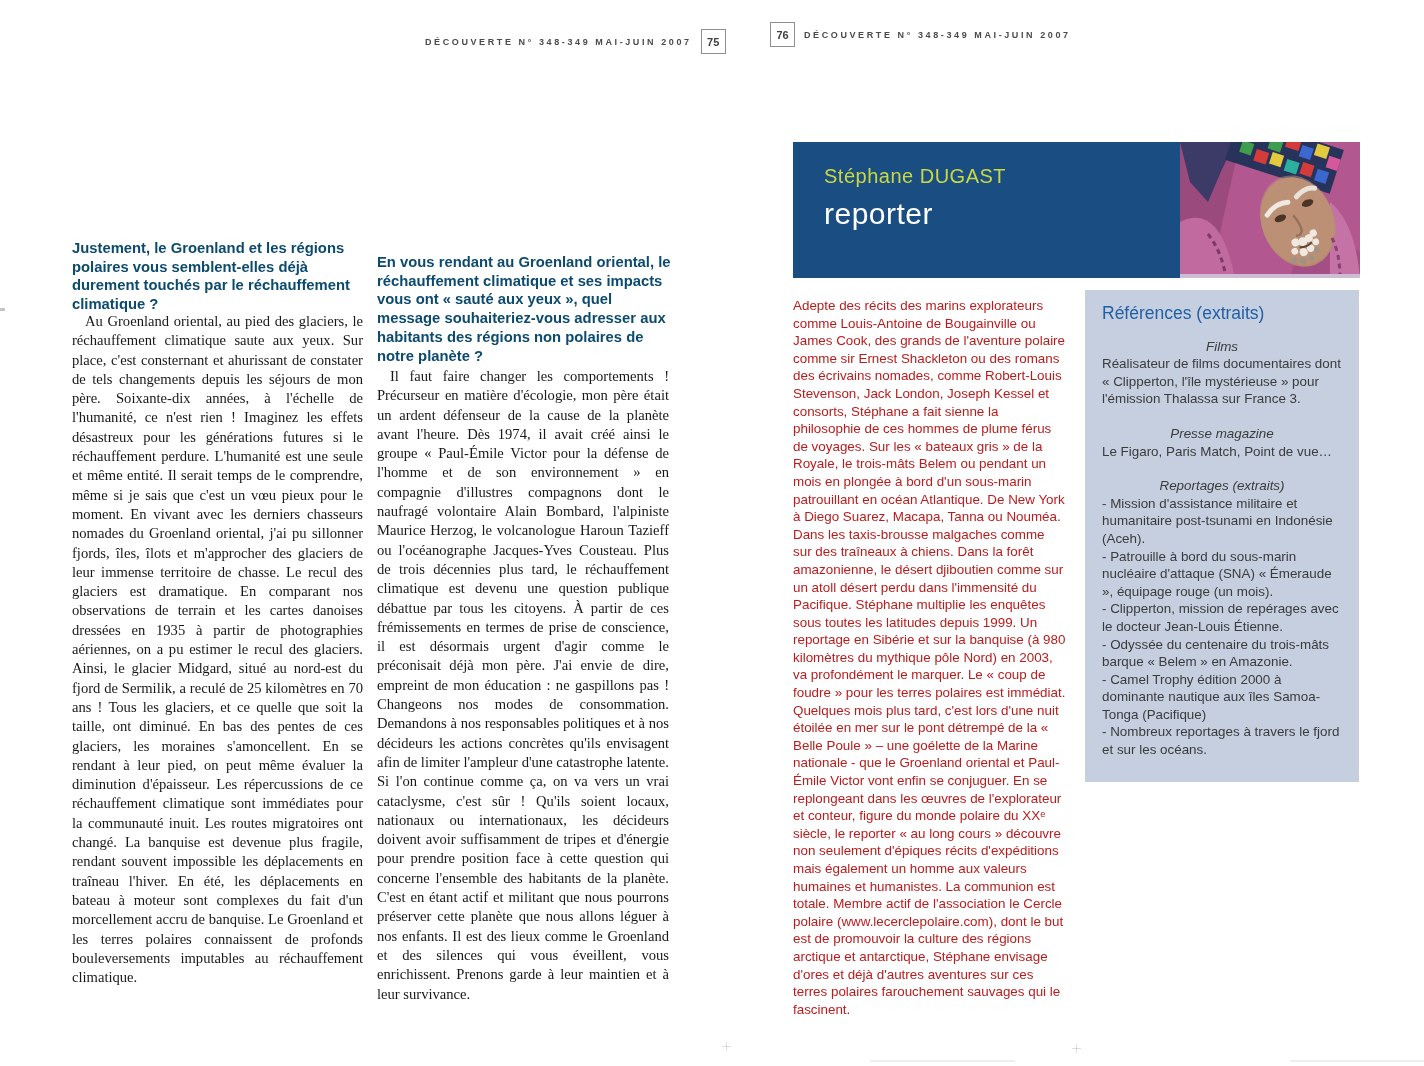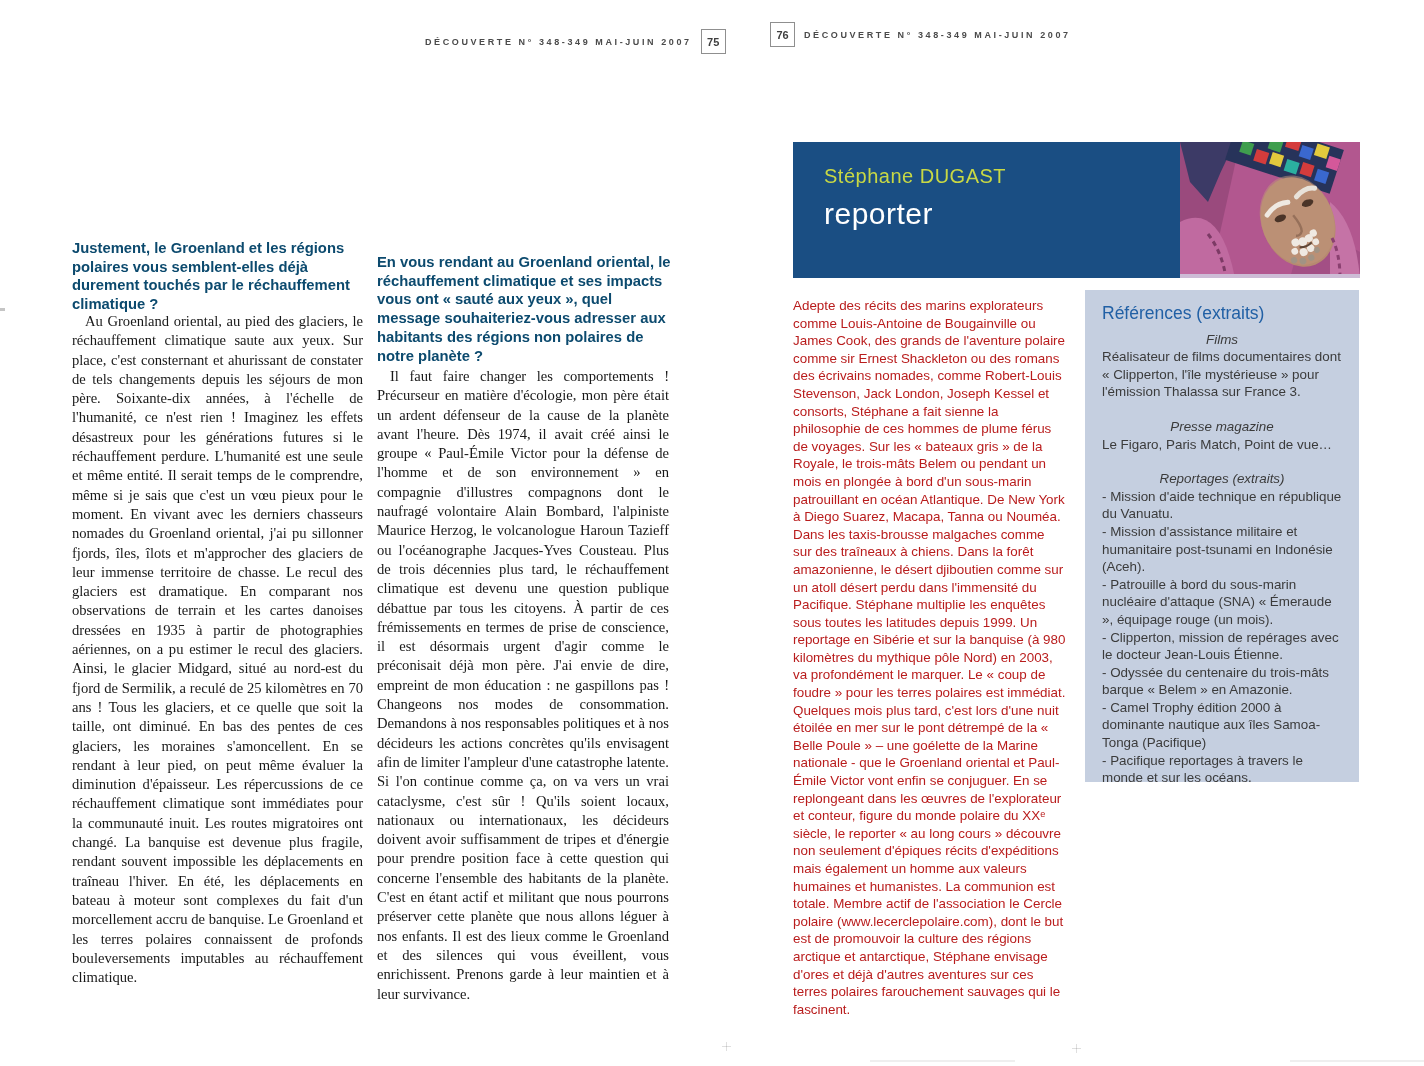--- a/index.html
+++ b/index.html
@@ -48,21 +48,21 @@
   .bio {
     position:absolute; left:793px; top:297px; width:273px;
     font-size:13.4px; line-height:17.6px; color:#b91c1c;
   }
   
   .refbox {
     position:absolute; left:1085px; top:290px; width:274px; height:492px;
     background:#c5cfe0; padding:15px 17px;
     font-size:13.4px; line-height:17.6px; color:#3b3b3b;
   }
-  .ref-title { font-size:17.5px; color:#2160a5; margin-bottom:8px; font-weight:normal; }
+  .ref-title { font-size:17.5px; color:#2160a5; margin-bottom:15px; font-weight:normal; }
   .ref-heading { font-style:italic;text-align:center; }
   .ref-gap { height:17px; }
   .ref-item { }
   
   .mark { position:absolute; background:rgba(80,80,80,0.18); }
   .mark-plus-v { width:1px; height:9px; }
   .mark-plus-h { width:9px; height:1px; }
   .mark-line { height:2px; background:rgba(120,120,120,0.12); }
   .edge-dash { position:absolute; left:0; top:308px; width:5px; height:3px; background:rgba(90,90,90,0.35); }
 </style>
@@ -160,27 +160,26 @@
 
   <div class="refbox">
     <div class="ref-title">Références (extraits)</div>
     <div class="ref-heading">Films</div>
     <div class="ref-text">Réalisateur de films documentaires dont « Clipperton, l'île mystérieuse » pour l'émission Thalassa sur France 3.</div>
     <div class="ref-gap"></div>
     <div class="ref-heading">Presse magazine</div>
     <div class="ref-text">Le Figaro, Paris Match, Point de vue…</div>
     <div class="ref-gap"></div>
     <div class="ref-heading">Reportages (extraits)</div>
-    <div class="ref-item">- Mission d'aide technique en république du Vanuatu.</div>
     <div class="ref-item">- Mission d'assistance militaire et humanitaire post-tsunami en Indonésie (Aceh).</div>
     <div class="ref-item">- Patrouille à bord du sous-marin nucléaire d'attaque (SNA) « Émeraude », équipage rouge (un mois).</div>
     <div class="ref-item">- Clipperton, mission de repérages avec le docteur Jean-Louis Étienne.</div>
     <div class="ref-item">- Odyssée du centenaire du trois-mâts barque « Belem » en Amazonie.</div>
     <div class="ref-item">- Camel Trophy édition 2000 à dominante nautique aux îles Samoa-Tonga (Pacifique)</div>
-    <div class="ref-item">- Pacifique reportages à travers le monde et sur les océans.</div>
+    <div class="ref-item">- Nombreux reportages à travers le fjord et sur les océans.</div>
   </div>
 
   <div class="edge-dash"></div>
   <div class="mark mark-plus-v" style="left:726px; top:1042px;"></div>
   <div class="mark mark-plus-h" style="left:722px; top:1046px;"></div>
   <div class="mark mark-plus-v" style="left:1076px; top:1044px;"></div>
   <div class="mark mark-plus-h" style="left:1072px; top:1048px;"></div>
   <div class="mark-line" style="position:absolute; left:870px; top:1060px; width:145px;"></div>
   <div class="mark-line" style="position:absolute; left:1290px; top:1060px; width:134px;"></div>
 

